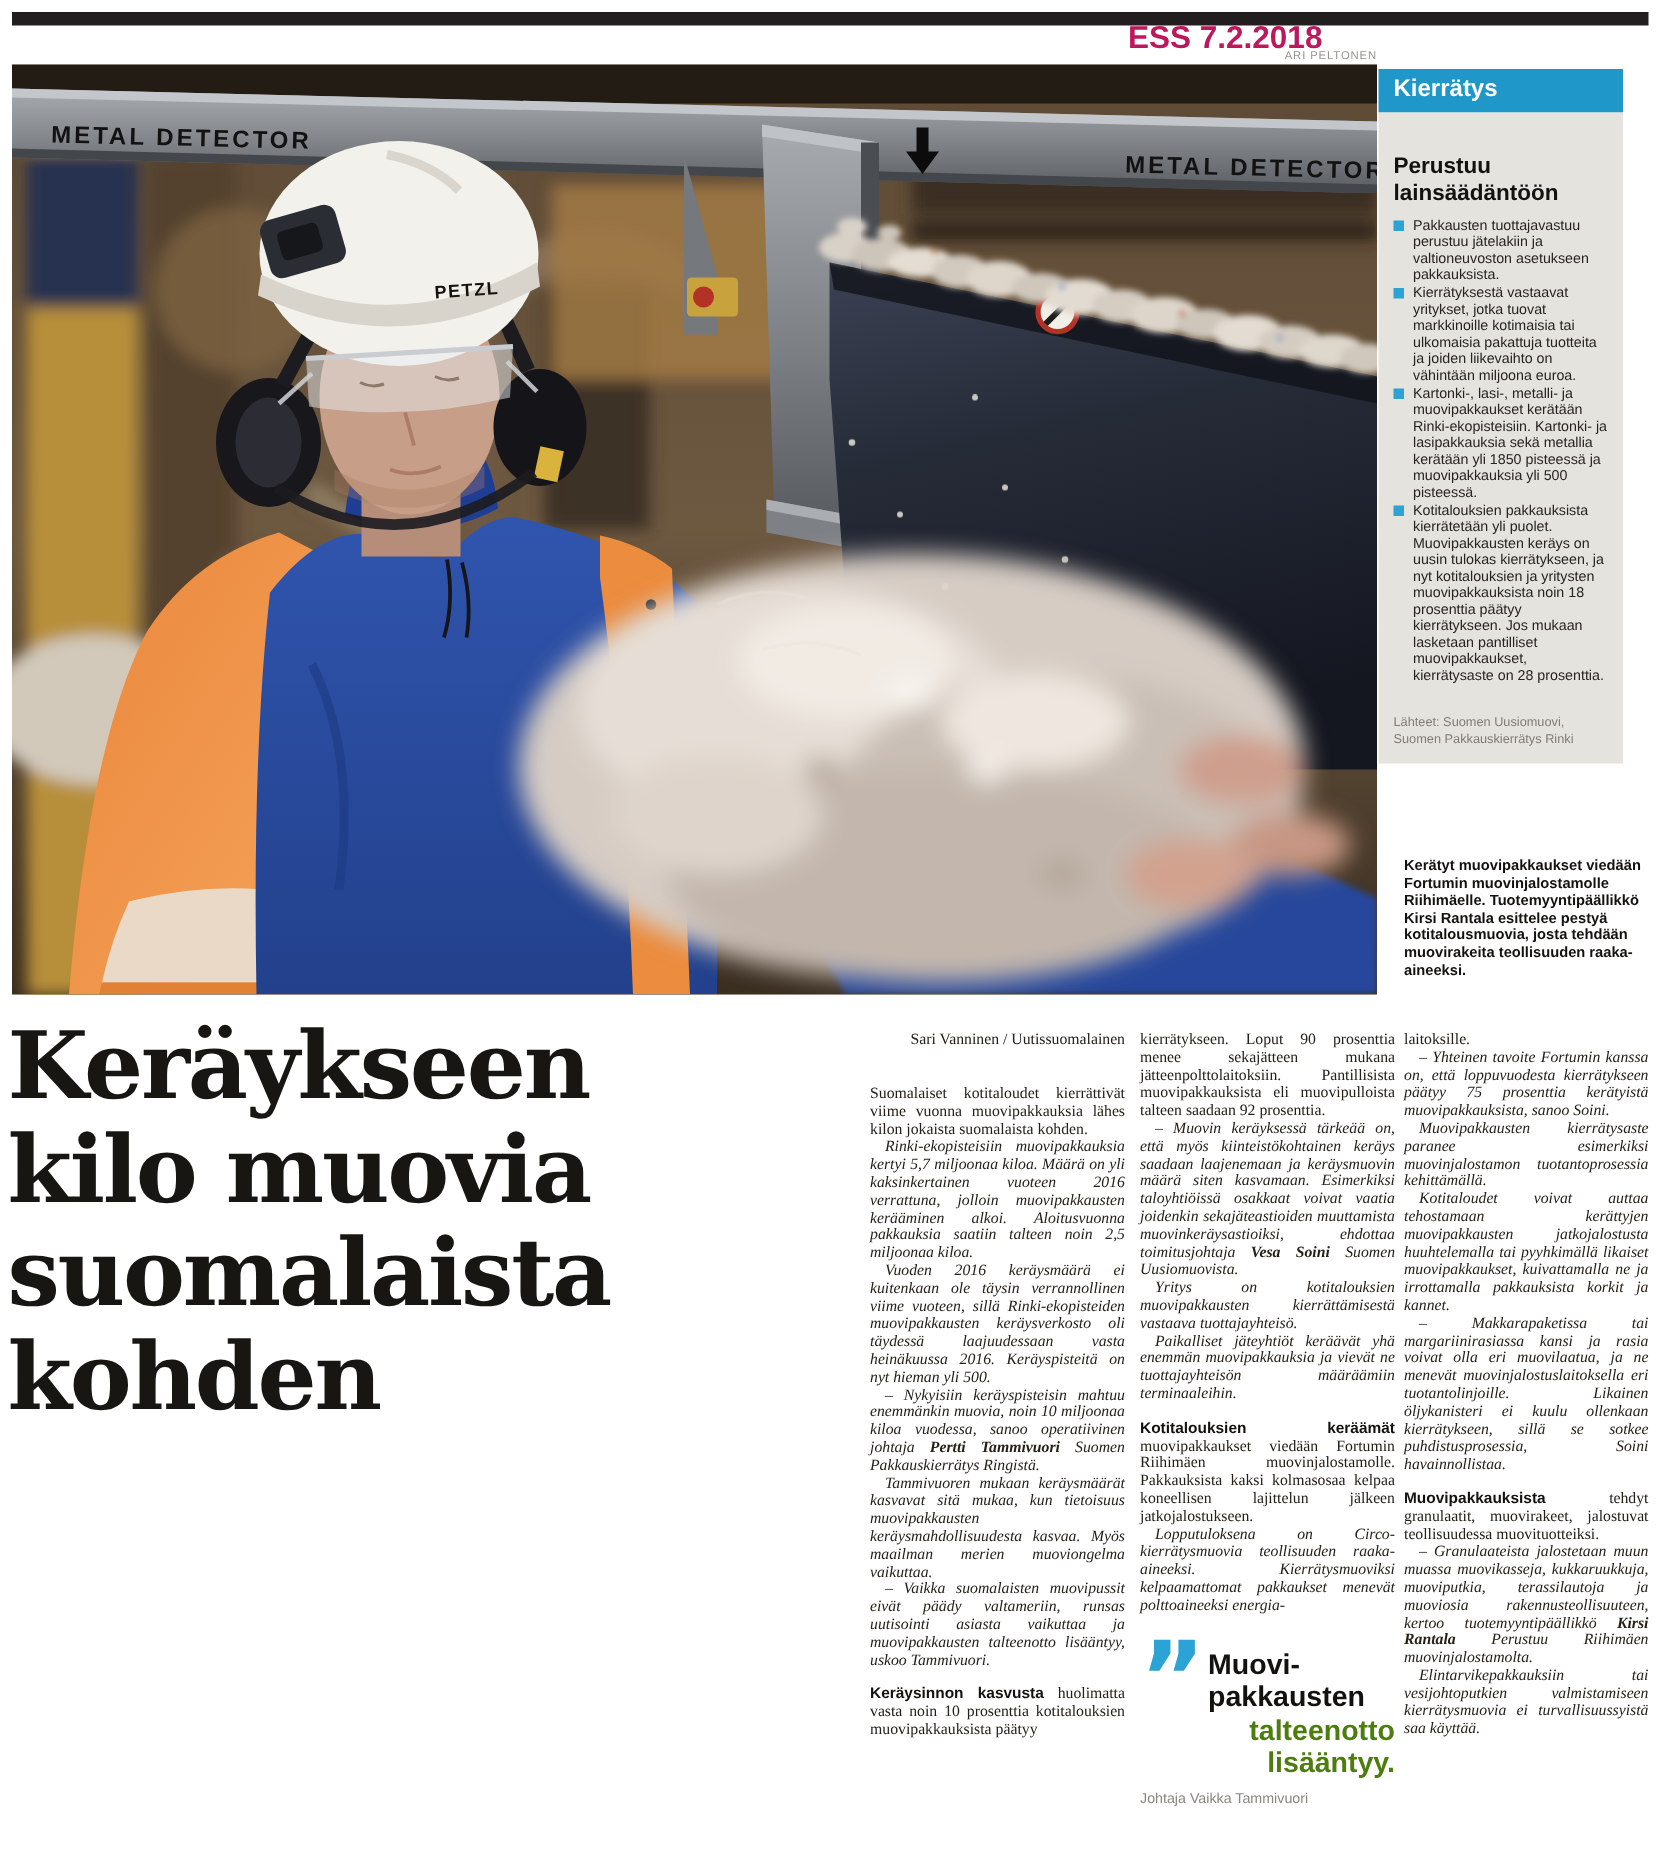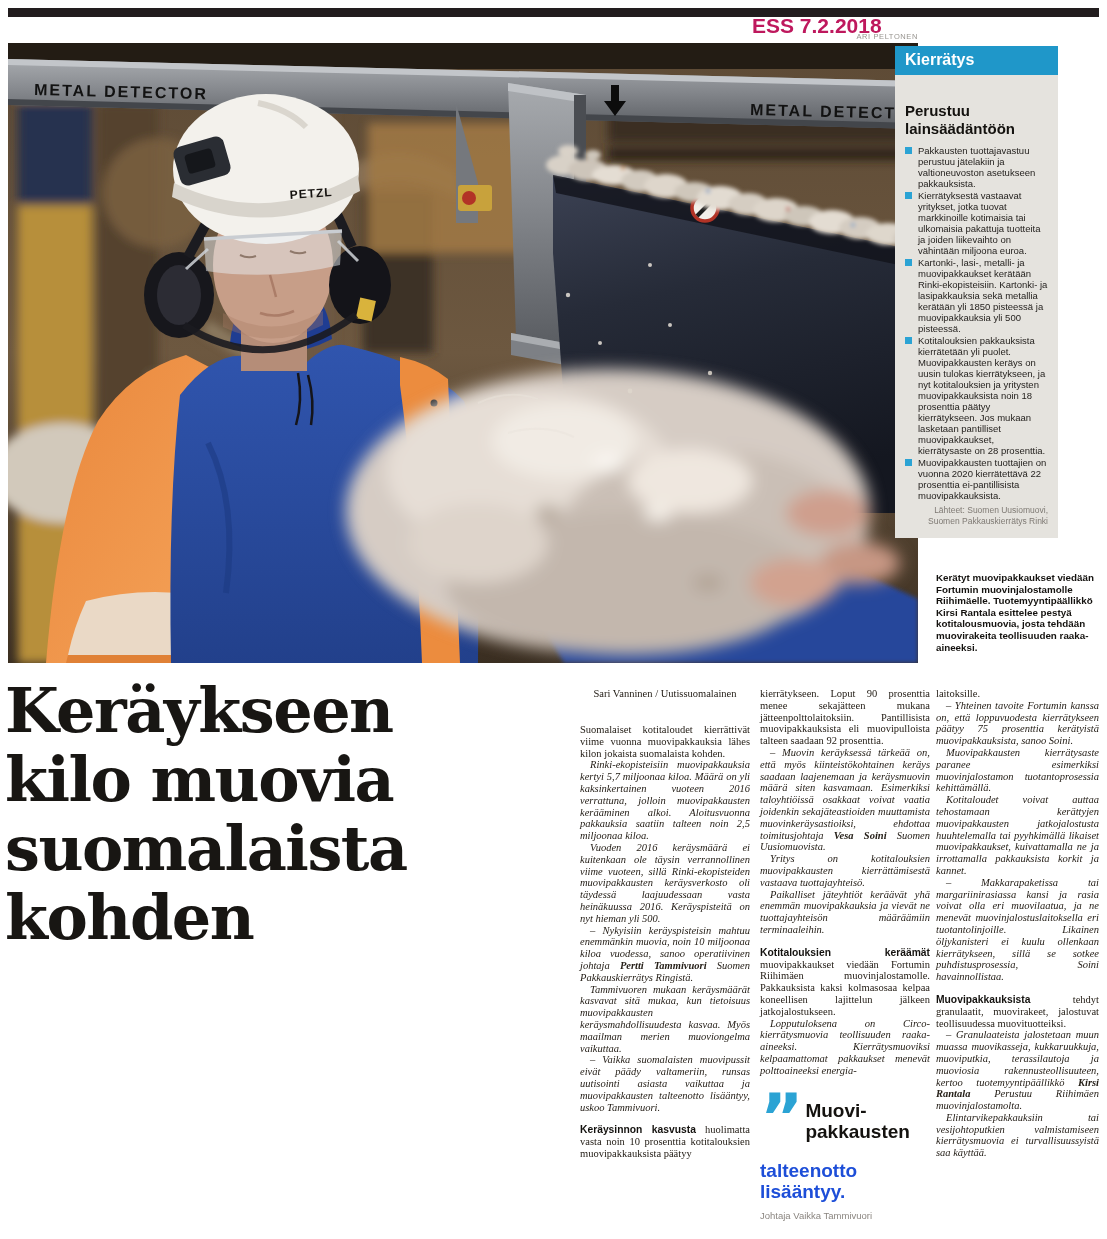--- a/index.html
+++ b/index.html
@@ -15,56 +15,56 @@
   .page{position:relative;width:1107px;height:1239px;background:#fff;overflow:hidden;}
 
   .topbar{position:absolute;left:8px;top:8px;width:1091px;height:9px;background:#221d1e;}
   .date{position:absolute;left:752px;top:15px;font:700 21px/1 "Liberation Sans",sans-serif;color:#be185d;letter-spacing:0;}
   .credit{position:absolute;left:8px;top:33px;width:910px;text-align:right;font:400 7.5px/1 "Liberation Sans",sans-serif;color:#97948f;letter-spacing:.6px;}
 
   .photo{position:absolute;left:8px;top:43px;width:910px;height:620px;overflow:hidden;background:#4a3b2b;}
   .photo svg{display:block;}
 
   
-  .factbox{position:absolute;left:895px;top:46px;width:163px;}
+  .factbox{position:absolute;left:919px;top:46px;width:163px;}
   .fb-kicker{background:var(--accent);color:#fff;font:700 16px/1 "Liberation Sans",sans-serif;padding:6px 10px 7px;}
   .fb-body{background:var(--factbox-bg);padding:18px 10px 12px;}
   .fb-title{font:700 15px/17.5px "Liberation Sans",sans-serif;color:#14120f;margin:9px 0 8px;}
   .fb-list{list-style:none;}
   .fb-list li{position:relative;padding-left:13px;font:400 9.5px/11px "Liberation Sans",sans-serif;color:#262320;margin:0 0 1px;}
   .fb-list li::before{content:"";position:absolute;left:0;top:2px;width:7px;height:7px;background:var(--accent-light);}
-  .fb-sources{margin-top:4px;font:400 8.5px/10.5px "Liberation Sans",sans-serif;color:#7f7a74;text-align:right;}
+  .fb-sources{margin-top:20px;font:400 8.5px/10.5px "Liberation Sans",sans-serif;color:#7f7a74;}
 
   .caption{position:absolute;left:936px;top:572px;width:163px;font:700 9.8px/11.6px "Liberation Sans",sans-serif;color:#14120f;}
 
   .headline{position:absolute;left:5px;top:676px;width:575px;font:700 62px/69px "DejaVu Serif",serif;letter-spacing:-1.5px;color:#181613;}
   .hl-line{display:block;}
 
   .lead{position:absolute;left:8px;top:997px;width:572px;font:700 27.5px/33px "DejaVu Serif",serif;letter-spacing:-.5px;}
   .lead-kicker{color:var(--accent);}
   .lead-text{color:var(--lead-gray);}
 
   
   .col{position:absolute;top:688px;font:400 10.5px/11.8px "Liberation Serif",serif;color:#262019;text-align:justify;}
   .col1{left:580px;width:170px;}
   .col2{left:760px;width:170px;}
   .col3{left:936px;width:163px;}
-  .byline{font:400 10.5px/12px "Liberation Serif",serif;color:#262019;margin-bottom:24px;text-align:center;}
+  .byline{font:400 10.5px/12px "Liberation Serif",serif;color:#262019;margin-bottom:24px;text-align:right;}
   .bp{margin:0;-webkit-hyphens:auto;hyphens:auto;}
   .bp.ind{text-indent:10px;font-style:italic;}
   .bp.sp{margin-top:11px;}
   .bn{font-weight:700;}
   .leadin{font:700 10.3px/11.8px "Liberation Sans",sans-serif;color:#14120f;margin-top:40px;}
 
   
   .pullquote{margin-top:22px;text-align:left;}
   .pq-head{display:flex;align-items:flex-start;gap:5px;height:44px;overflow:visible;}
   .pq-mark{font:700 66px/0.62 "DejaVu Sans",sans-serif;color:var(--accent-light);letter-spacing:-3px;flex:0 0 auto;}
   .pq-top{font:700 19px/21px "Liberation Sans",sans-serif;color:#14120f;width:112px;padding-top:1px;}
-  .pq-bottom{font:700 19px/21px "Liberation Sans",sans-serif;color:#1d4ed8;margin-top:17px;}
+  .pq-bottom{font:700 19px/21px "Liberation Sans",sans-serif;color:#4d7c0f;margin-top:1px;text-align:right;}
   .pq-attr{font:400 9.5px/11px "Liberation Sans",sans-serif;color:#8b8680;margin-top:8px;}
 </style>
 </head>
 <body>
 
 <div class="page">
 
   <div class="topbar"></div>
   <div class="date">ESS 7.2.2018</div>
   <div class="credit">ARI PELTONEN</div>
@@ -259,21 +259,20 @@
 
   <aside class="factbox">
     <div class="fb-kicker">Kierrätys</div>
     <div class="fb-body">
       <h3 class="fb-title">Perustuu lainsäädäntöön</h3>
       <ul class="fb-list">
           <li>Pakkausten tuottajavastuu perustuu jätelakiin ja valtioneuvoston asetukseen pakkauksista.</li>
           <li>Kierrätyksestä vastaavat yritykset, jotka tuovat markkinoille kotimaisia tai ulkomaisia pakattuja tuotteita ja joiden liikevaihto on vähintään miljoona euroa.</li>
           <li>Kartonki-, lasi-, metalli- ja muovipakkaukset kerätään Rinki-ekopisteisiin. Kartonki- ja lasipakkauksia sekä metallia kerätään yli 1850 pisteessä ja muovipakkauksia yli 500 pisteessä.</li>
           <li>Kotitalouksien pakkauksista kierrätetään yli puolet. Muovipakkausten keräys on uusin tulokas kierrätykseen, ja nyt kotitalouksien ja yritysten muovipakkauksista noin 18 prosenttia päätyy kierrätykseen. Jos mukaan lasketaan pantilliset muovipakkaukset, kierrätysaste on 28 prosenttia.</li>
-          <li>Muovipakkausten tuottajien on vuonna 2020 kierrätettävä 22 prosenttia ei-pantillisista muovipakkauksista.</li>
         </ul>
       <div class="fb-sources">Lähteet: Suomen Uusiomuovi, Suomen Pakkauskierrätys Rinki</div>
     </div>
   </aside>
 
   <figcaption class="caption">Kerätyt muovipakkaukset viedään Fortumin muovinjalostamolle Riihimäelle. Tuotemyyntipäällikkö Kirsi Rantala esittelee pestyä kotitalousmuovia, josta tehdään muovirakeita teollisuuden raaka-aineeksi.</figcaption>
 
   <h1 class="headline">
       <span class="hl-line">Keräykseen</span>
       <span class="hl-line">kilo muovia</span>

